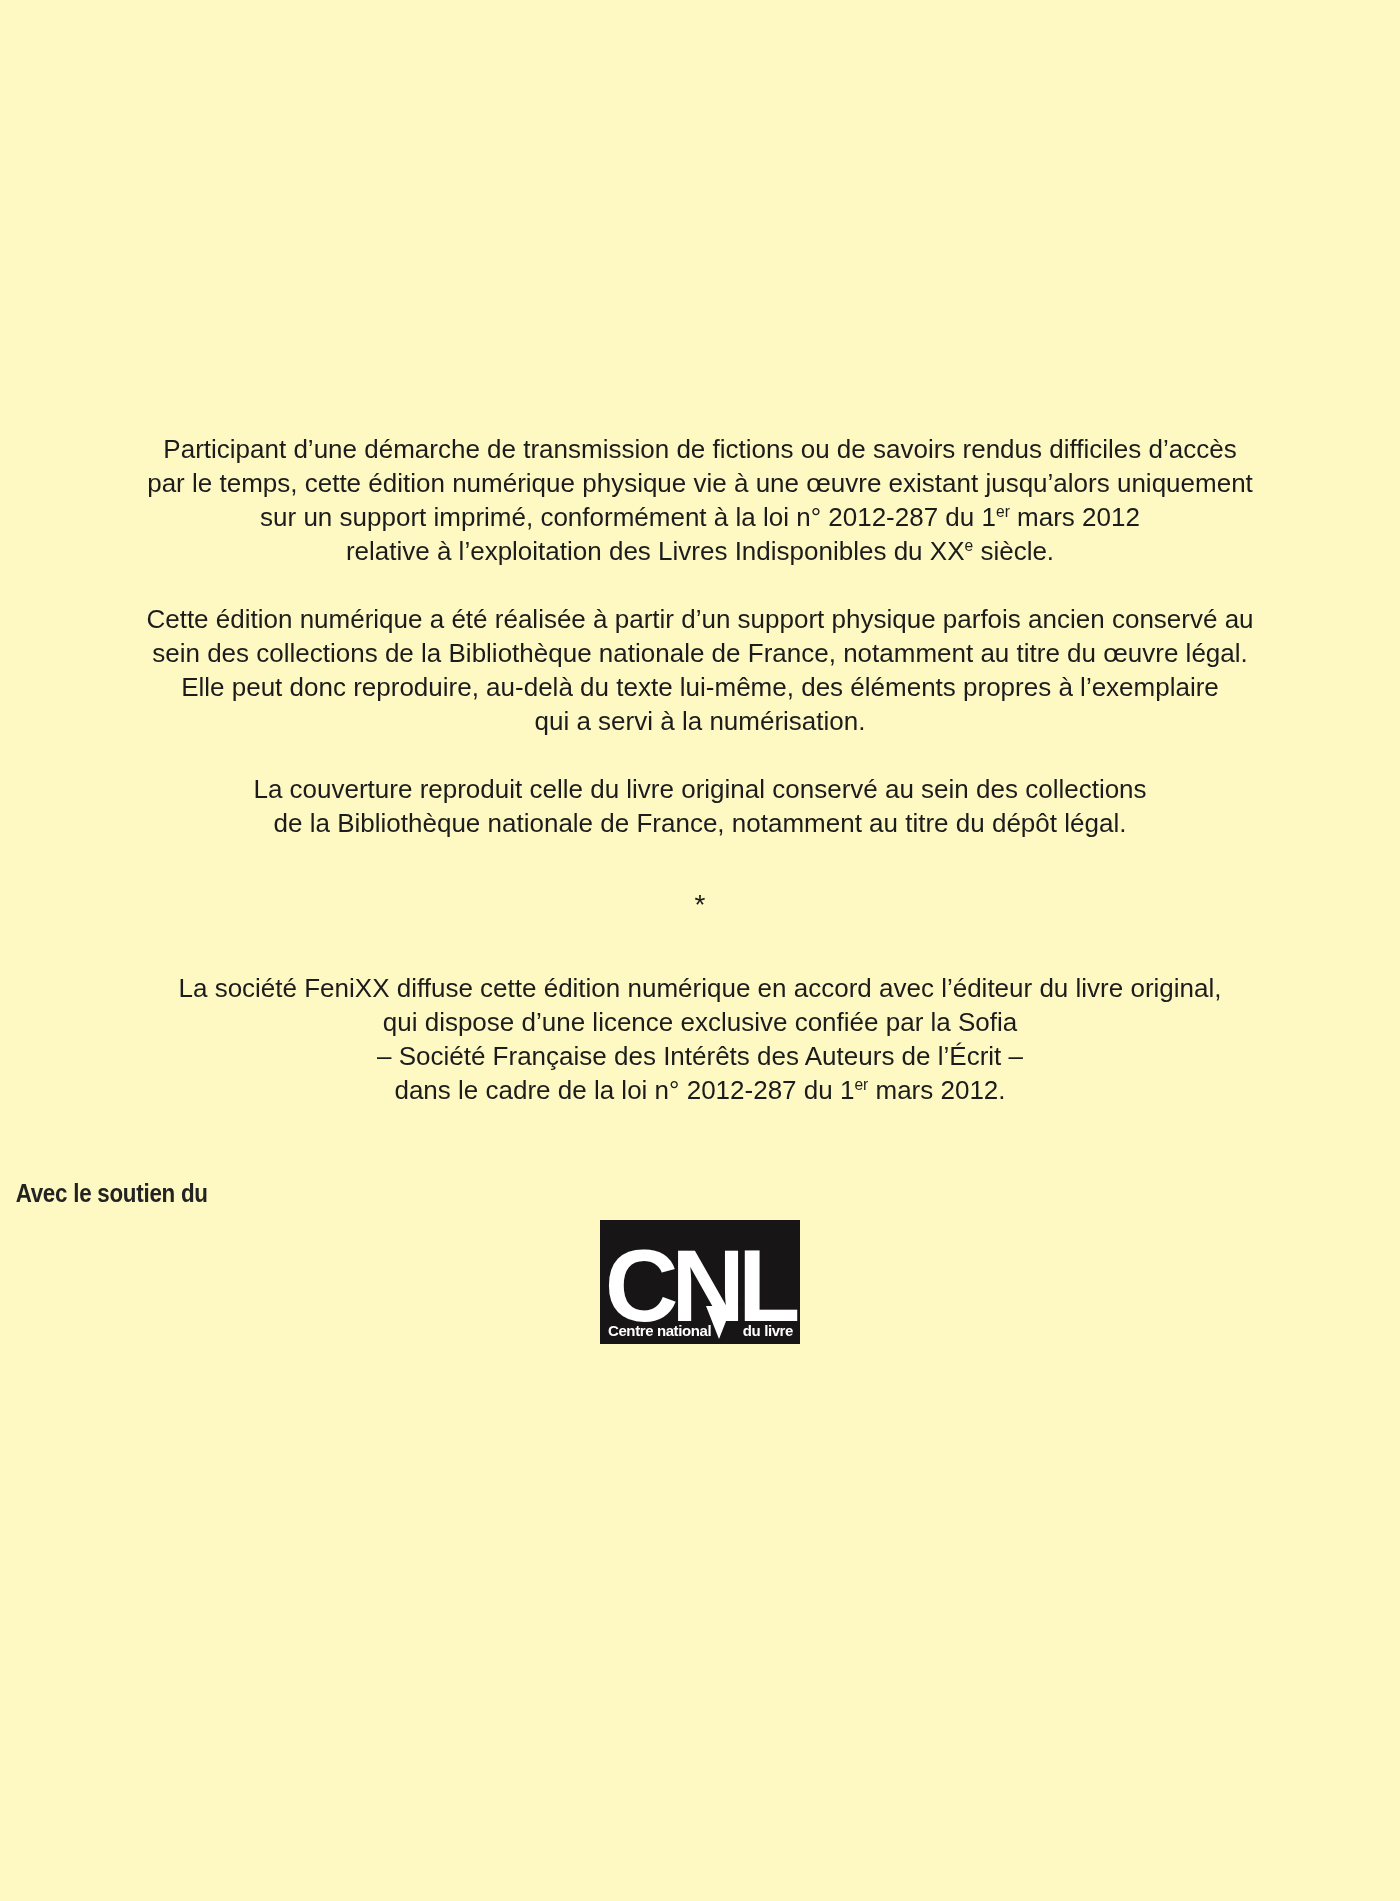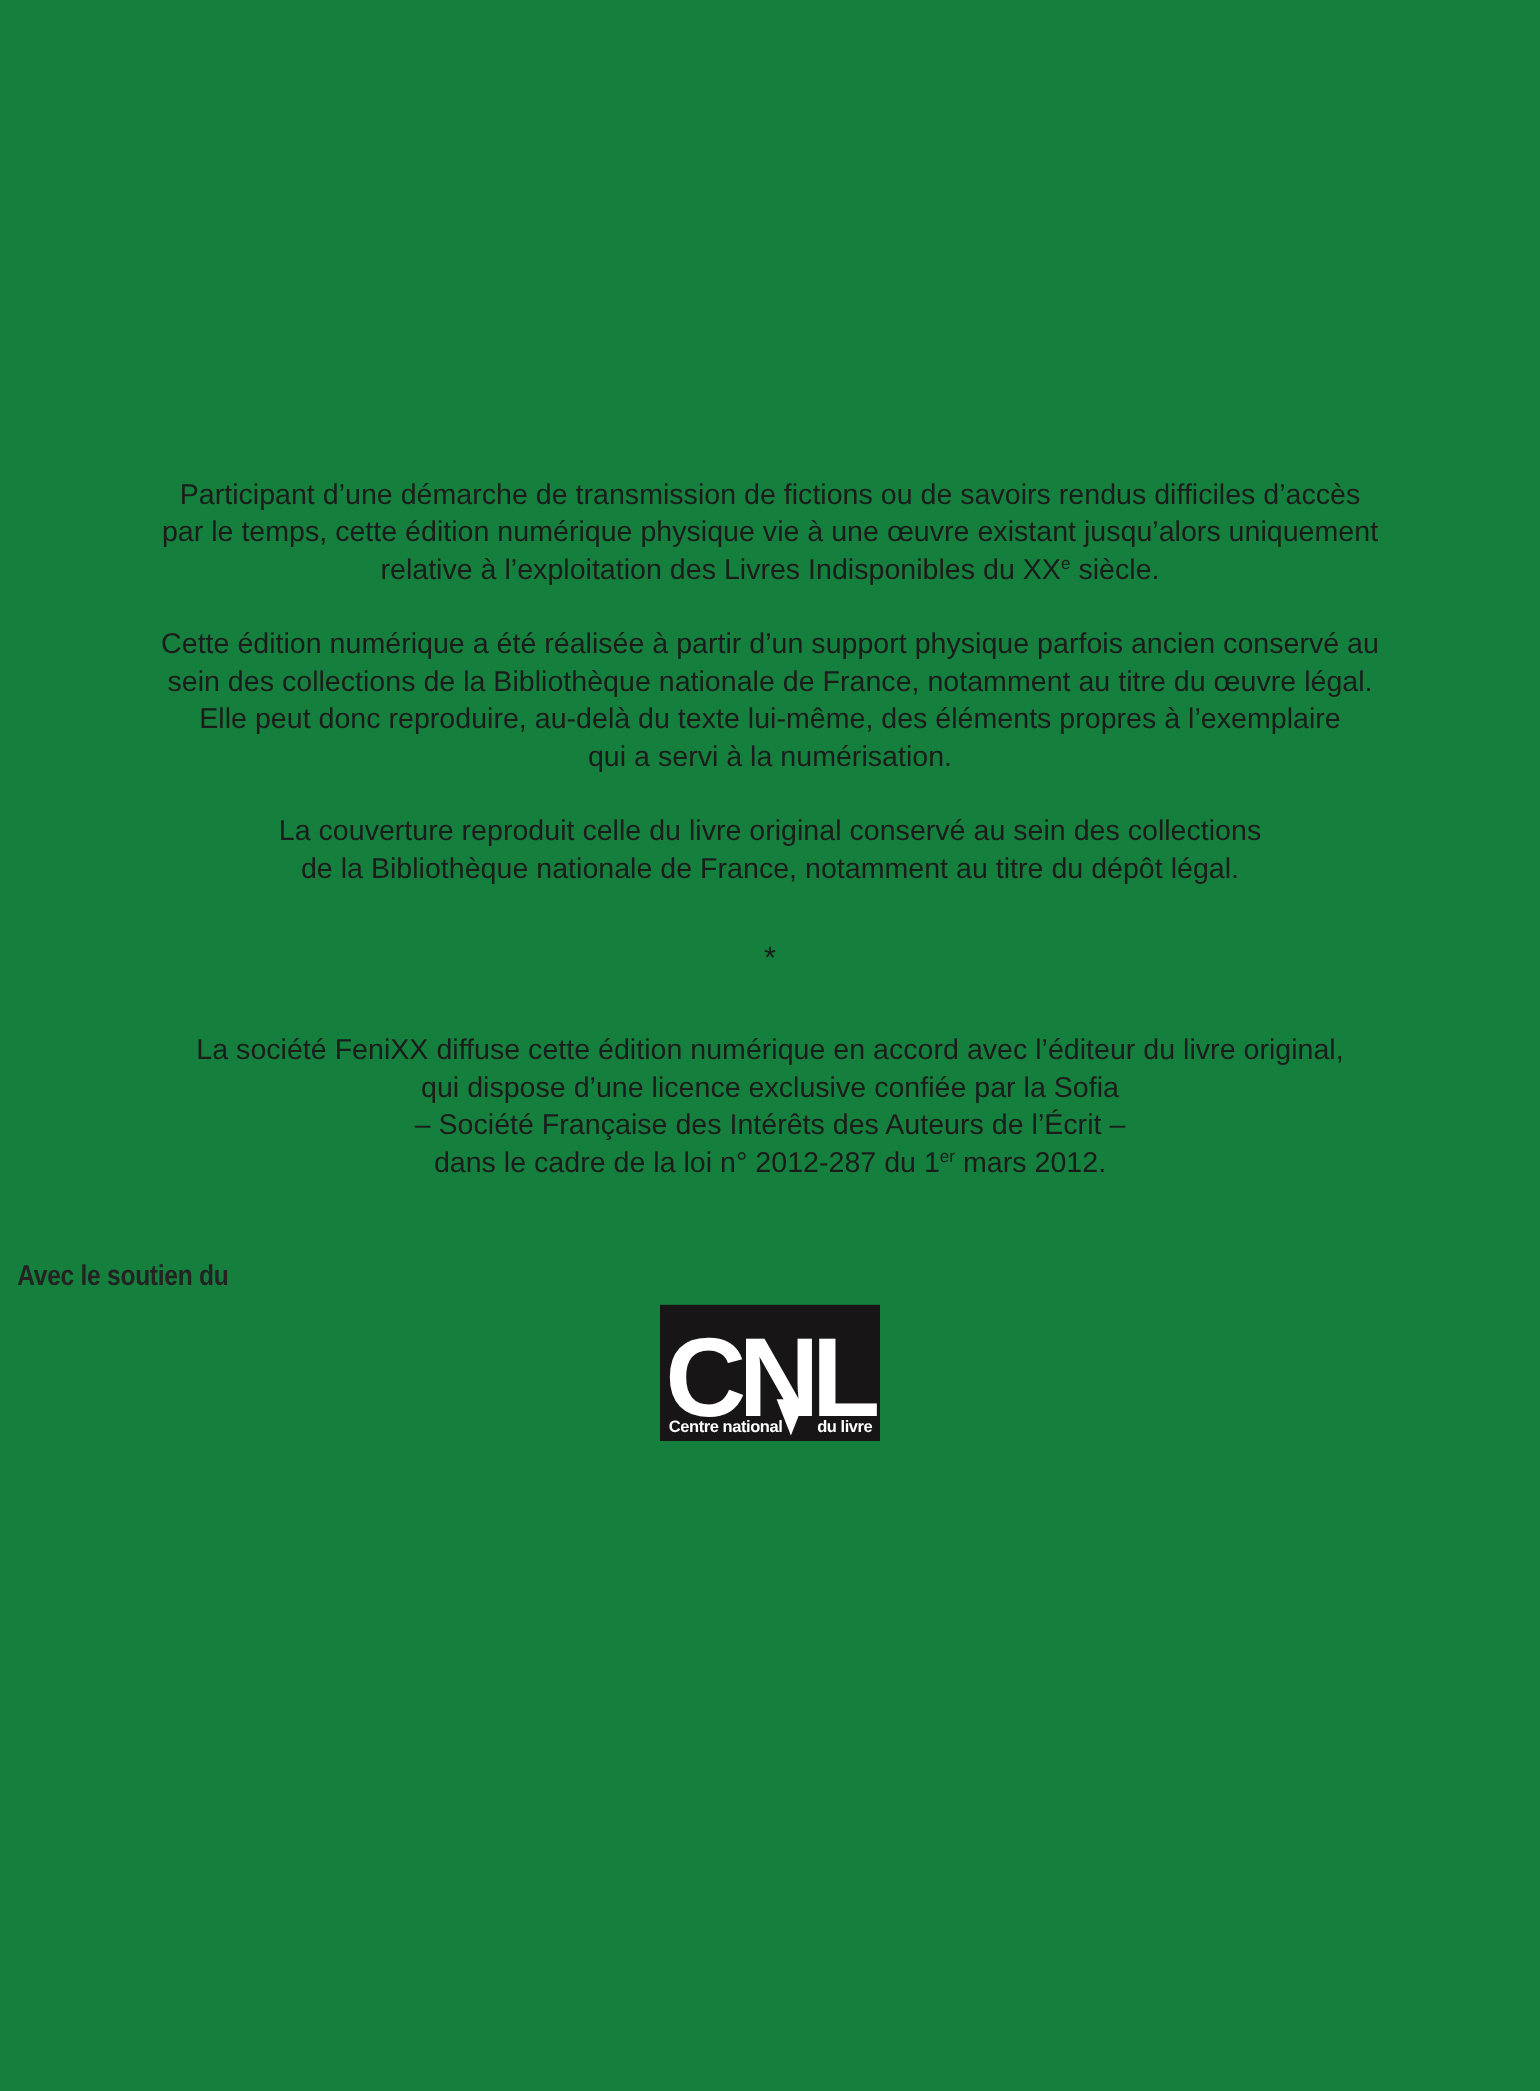--- a/index.html
+++ b/index.html
@@ -1,20 +1,20 @@
 <!DOCTYPE html>
 <html><head>
 <meta charset="utf-8">
 <style>
   html, body { margin: 0; padding: 0; background: #ffffff; }
   .page {
     position: relative;
     width: 1400px;
     height: 1901px;
-    background: #15803d;
+    background: #fef9c3;
     font-family: "Liberation Sans", sans-serif;
     color: #1c1c1c;
     overflow: hidden;
   }
   .text-block {
     padding-top: 432px;
     text-align: center;
     font-size: 26px;
     line-height: 34px;
   }
@@ -71,20 +71,21 @@
 </style>
 </head>
 <body>
 
 <div class="page">
   <div class="text-block">
 
     <div class="para first">
       <div class="line"><span>Participant d’une démarche de transmission de fictions ou de savoirs rendus difficiles d’accès</span></div>
       <div class="line"><span>par le temps, cette édition numérique physique vie à une œuvre existant jusqu’alors uniquement</span></div>
+      <div class="line"><span>sur un support imprimé, conformément à la loi n° 2012-287 du 1</span><sup>er</sup><span> mars 2012</span></div>
       <div class="line"><span>relative à l’exploitation des Livres Indisponibles du XX</span><sup>e</sup><span> siècle.</span></div>
     </div>
 
     <div class="para">
       <div class="line"><span>Cette édition numérique a été réalisée à partir d’un support physique parfois ancien conservé au</span></div>
       <div class="line"><span>sein des collections de la Bibliothèque nationale de France, notamment au titre du œuvre légal.</span></div>
       <div class="line"><span>Elle peut donc reproduire, au-delà du texte lui-même, des éléments propres à l’exemplaire</span></div>
       <div class="line"><span>qui a servi à la numérisation.</span></div>
     </div>
 

